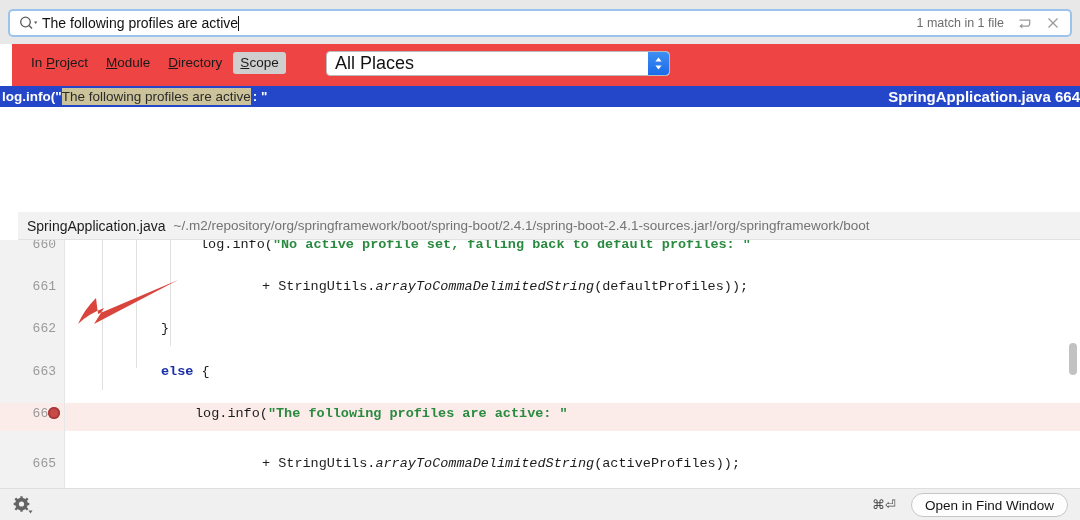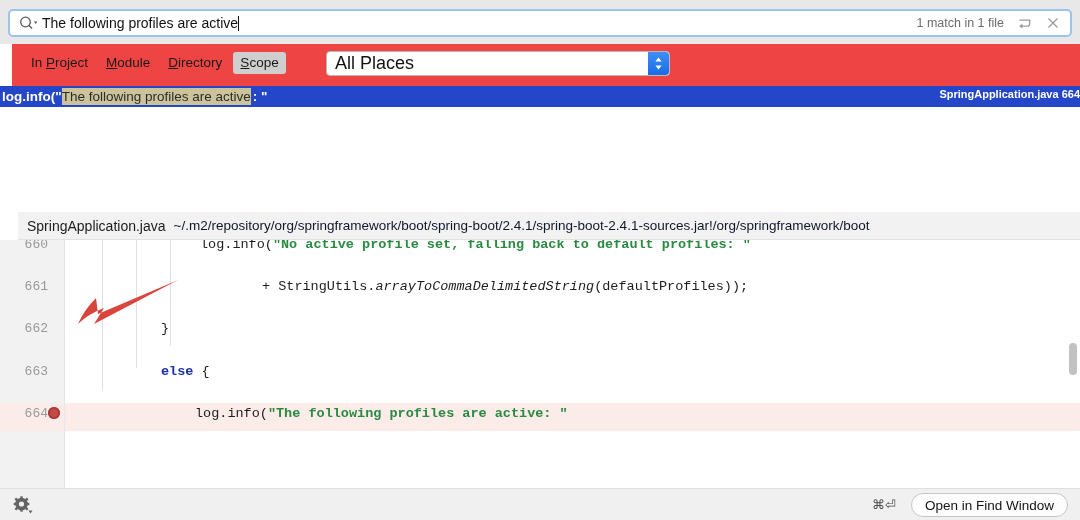--- a/index.html
+++ b/index.html
@@ -181,21 +181,21 @@
   .hl {
     background: #ccc39a;
     color: #2b2b2b;
     font-weight: normal;
     padding: 1px 0;
   }
   .result-file {
     position: absolute;
     right: 0px; top: 2px;
     font-weight: bold;
-    font-size: 11px;
+    font-size: 15px;
     color: #ffffff;
     white-space: nowrap;
   }
 
   
   .preview-head {
     position: absolute;
     left: 18px; top: 212px;
     width: 1080px; height: 28px;
     background: #f2f2f2;
@@ -208,21 +208,21 @@
   .preview-file {
     margin-left: 9px;
     font-size: 14px;
     color: #1c1c1c;
     white-space: nowrap;
     flex: none;
   }
   .preview-path {
     margin-left: 8px;
     font-size: 13.5px;
-    color: #0f172a;
+    color: #737373;
     white-space: nowrap;
     flex: none;
   }
 
   
   .editor {
     position: absolute;
     left: 0; top: 240px;
     width: 1080px;
     height: 248px;
@@ -246,21 +246,21 @@
     height: 21.2px;
     line-height: 21.2px;
     white-space: pre;
     font-family: "Liberation Mono", monospace;
     font-size: 13.5px;
     color: #1d1d1d;
   }
   .code-line.hi { background: #fbebe9; }
   .lineno {
     position: absolute;
-    left: 0; top: 0;
+    left: 8px; top: 0;
     width: 48px;
     text-align: right;
     font-family: "Liberation Mono", monospace;
     font-size: 13px;
     color: #999999;
   }
   .code-text {
     position: absolute;
     left: 75px; top: 0;
     white-space: pre;
@@ -443,20 +443,24 @@
         <span class="lineno">663</span>
         <span class="code-text" style="left:161px;"><span class="kw">else</span> {</span>
       </div>
 
       <div class="code-line hi" style="top:78px; height:28px; line-height:22px;">
         <span class="lineno">664</span>
         <span class="bp"></span>
         <span class="code-text" style="left:195px;">log.info(<span class="str">"The following profiles are active: "</span></span>
       </div>
 
+      <div class="code-line" style="top:100px;">
+        <span class="lineno">665</span>
+        <span class="code-text" style="left:262px;">+ StringUtils.<span class="ital">arrayToCommaDelimitedString</span>(activeProfiles));</span>
+      </div>
 
     </div>
   </div>
   <div class="editor-left-border"></div>
 
   <div class="vscroll-track">
     <div class="vscroll-thumb"></div>
   </div>
 
   <svg class="anno-arrow" viewBox="0 0 120 64">

